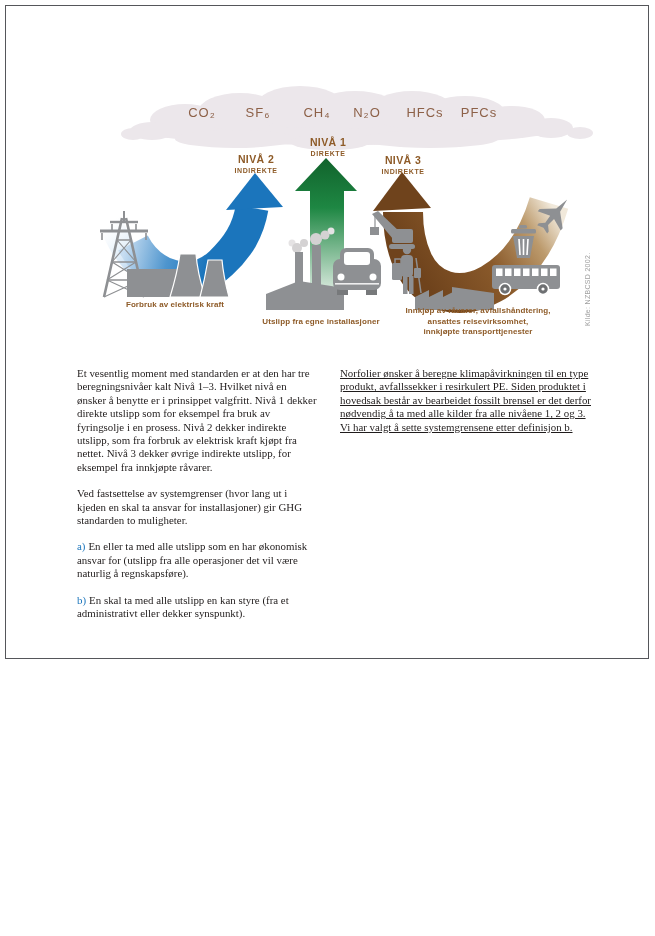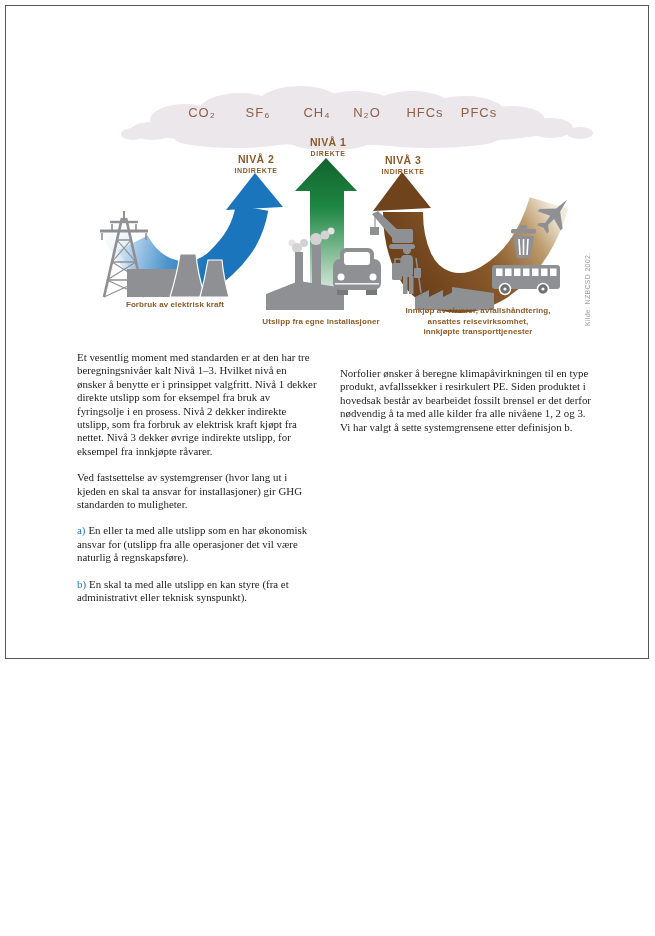--- a/index.html
+++ b/index.html
@@ -4,22 +4,22 @@
 <style>
   html,body{margin:0;padding:0;background:#fff;}
   .page{position:relative;width:655px;height:664px;background:#fff;overflow:hidden;
         font-family:"Liberation Sans",sans-serif;}
   .page-border{position:absolute;top:5px;left:5px;right:6px;bottom:5px;
         border:1.5px solid #55565a;pointer-events:none;}
   .diagram{position:absolute;left:0;top:0;}
   .col{position:absolute;font:10.9px/13.4px "Liberation Serif",serif;color:#201c1c;
        text-align:left;}
   .col p{margin:0 0 13px 0;}
-  .col1{left:77px;top:351px;width:241px;}
-  .col2{left:340px;top:367px;width:253px;}
+  .col1{left:77px;top:367px;width:241px;}
+  .col2{left:340px;top:367px;width:253px;text-decoration:underline;}
   .marker{color:#1b75bc;margin-right:3px;}
   .pageno{position:absolute;left:586px;top:866px;display:flex;align-items:center;
         font:bold 11.5px "Liberation Sans",sans-serif;color:#6a5136;}
   .pageno .bar{display:inline-block;width:3px;height:12px;background:#1b75bc;margin-right:3px;}
   svg text{font-family:"Liberation Sans",sans-serif;}
   .gas{font-size:13px;fill:#8d6148;letter-spacing:1px;}
   .lvl{font-size:10.5px;font-weight:bold;fill:#8e5b28;letter-spacing:.4px;}
   .sub{font-size:7px;font-weight:bold;fill:#8e5b28;letter-spacing:.6px;}
   .cap{font-size:8px;font-weight:bold;fill:#8e5b28;letter-spacing:.1px;}
   .src{font-size:7px;fill:#a0a0a0;letter-spacing:.3px;}
@@ -203,21 +203,21 @@
       <text class="cap" x="478" y="334">innkjøpte transporttjenester</text>
     </g>
 
     <text class="src" transform="translate(590,326) rotate(-90)">Kilde: NZBCSD 2002.</text>
   </svg>
 
   <div class="col col1">
     <p>Et vesentlig moment med standarden er at den har tre beregningsnivåer kalt Nivå 1–3. Hvilket nivå en ønsker å benytte er i prinsippet valgfritt. Nivå 1 dekker direkte utslipp som for eksempel fra bruk av fyringsolje i en prosess. Nivå 2 dekker indirekte utslipp, som fra forbruk av elektrisk kraft kjøpt fra nettet. Nivå 3 dekker øvrige indirekte utslipp, for eksempel fra innkjøpte råvarer.</p>
     <p>Ved fastsettelse av systemgrenser (hvor lang ut i kjeden en skal ta ansvar for installasjoner) gir GHG standarden to muligheter.</p>
     <p><span class="marker">a)</span><span>En eller ta med alle utslipp som en har økonomisk ansvar for (utslipp fra alle operasjoner det vil være naturlig å regnskapsføre).</span></p>
-    <p><span class="marker">b)</span><span>En skal ta med alle utslipp en kan styre (fra et administrativt eller teknisk synspunkt).</span></p>
+    <p><span class="marker">b)</span><span>En skal ta med alle utslipp en kan styre (fra et administrativt eller dekker synspunkt).</span></p>
   </div>
 
   <div class="col col2">
     <p>Norfolier ønsker å beregne klimapåvirkningen til en type produkt, avfallssekker i resirkulert PE. Siden produktet i hovedsak består av bearbeidet fossilt brensel er det derfor nødvendig å ta med alle kilder fra alle nivåene 1, 2 og 3. Vi har valgt å sette systemgrensene etter definisjon b.</p>
   </div>
 
   <div class="pageno">
     <span class="bar"></span>
     <span>7</span>
   </div>

